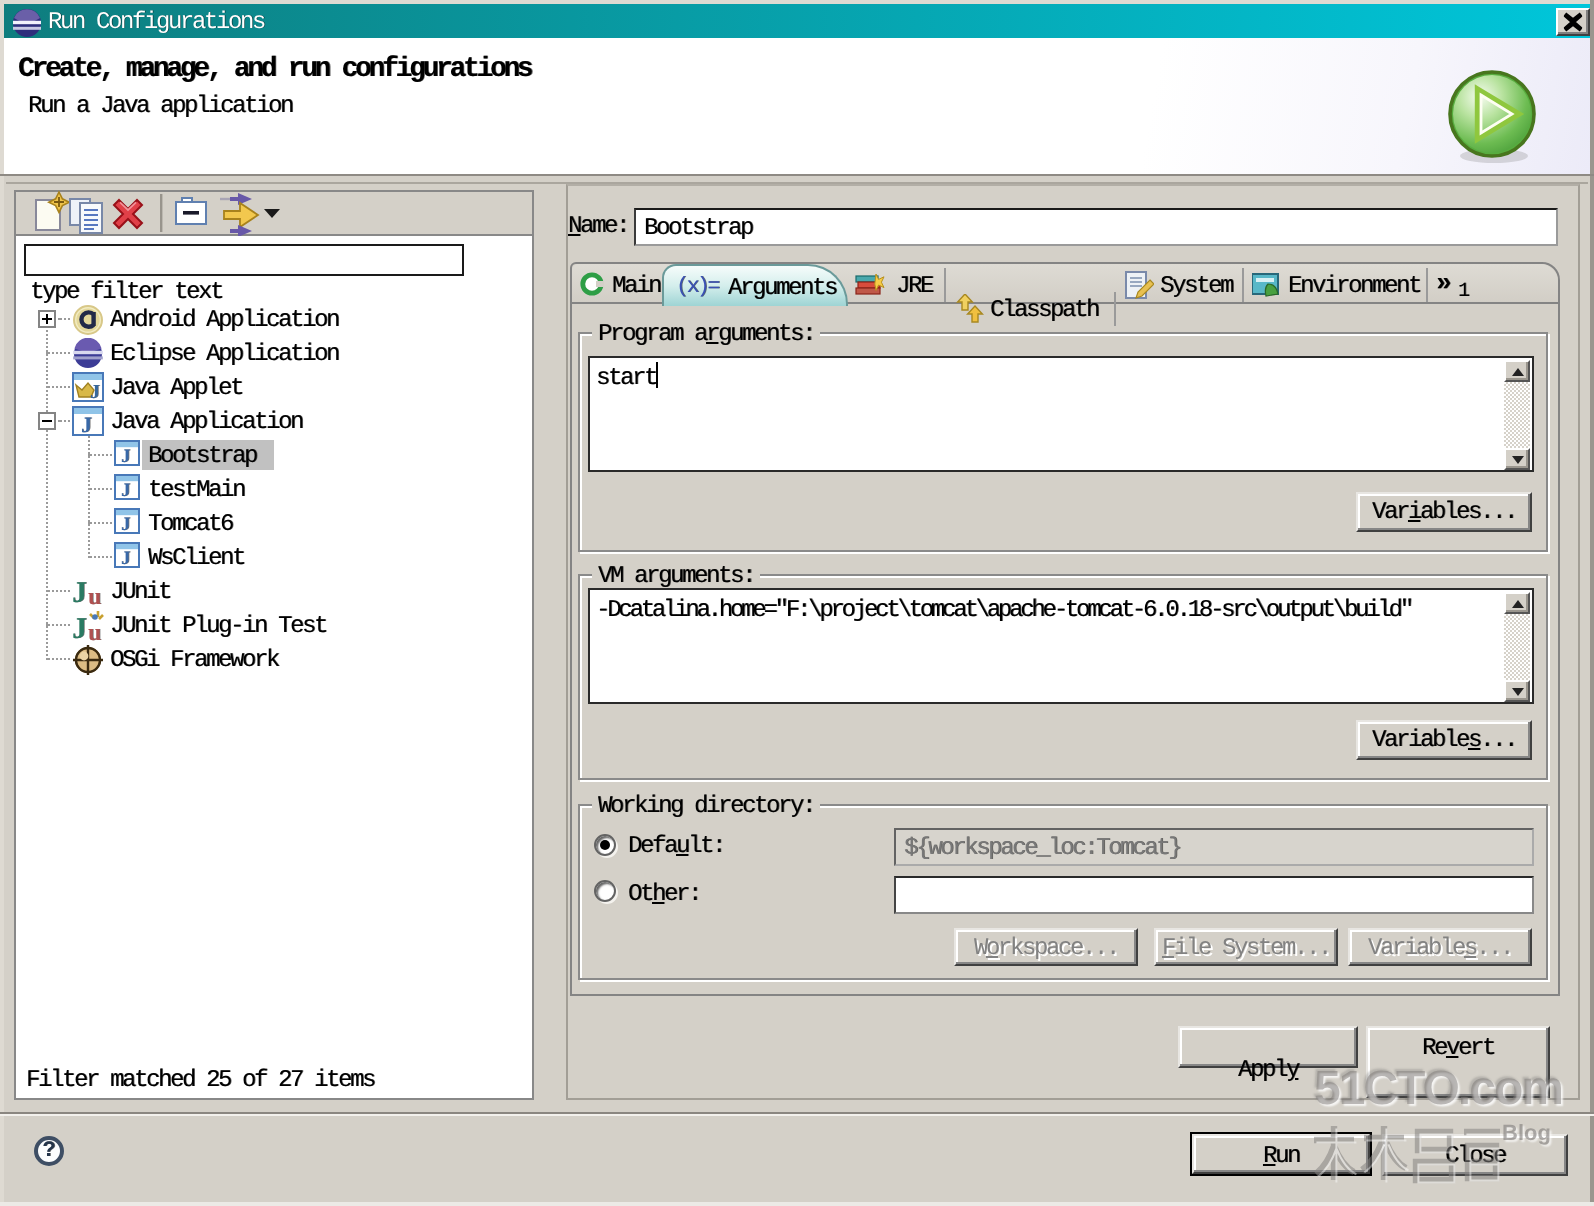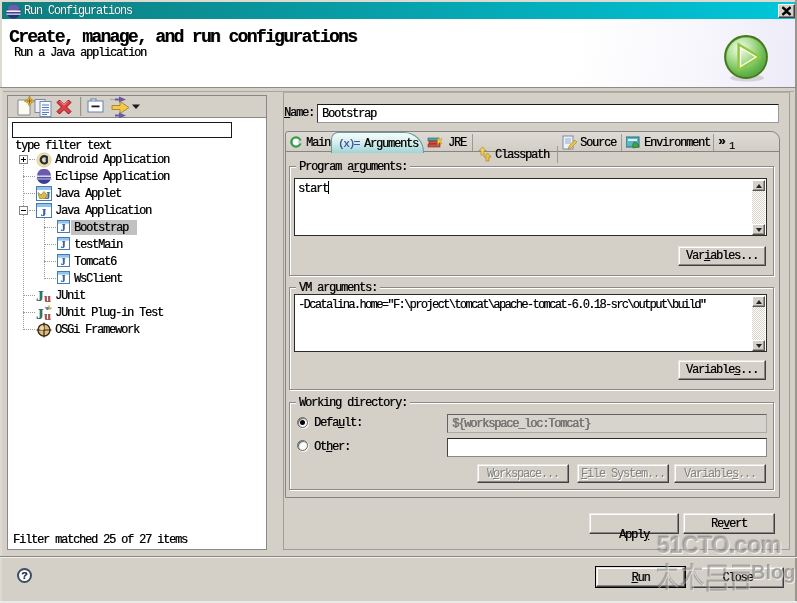--- a/index.html
+++ b/index.html
@@ -27,21 +27,21 @@
 .closebtn {
   position:absolute; left:778px; top:4px; width:17px; height:14px;
   background:#d4d0c8;
   border:1px solid; border-color:#fff #404040 #404040 #fff;
   box-shadow: inset -1px -1px 0 #808080;
   font-size:11px; line-height:11px; text-align:center; font-weight:bold; letter-spacing:0;
 }
 .header { position:absolute; left:2px; top:19px; width:793px; height:68px;
   background:linear-gradient(100deg, #ffffff 72%, #f7f6fc 88%, #ecebf8 100%); }
 .hdr-sep { position:absolute; left:0; top:87px; width:797px; height:1px; background:#8e8a84; }
-.h1 { position:absolute; left:9px; top:27px; font-size:18px; font-weight:bold; letter-spacing:-1.66px; }
+.h1 { position:absolute; left:9px; top:27px; font-size:14px; font-weight:bold; letter-spacing:-1.66px; }
 .h2 { position:absolute; left:14px; top:46px; font-size:12px; }
 
 .mainline { position:absolute; left:3px; top:91px; width:791px; height:1px; background:#aaa69e; }
 
 
 .leftpanel { position:absolute; left:7px; top:95px; width:260px; height:455px;
   border:1px solid #888; background:#d4d0c8; }
 .treearea { position:absolute; left:8px; top:117px; width:258px; height:432px;
   background:#fff; border-top:1px solid #888; }
 .filterbox { position:absolute; left:12px; top:122px; width:220px; height:16px;
@@ -128,21 +128,21 @@
 
 .help { position:absolute; left:17px; top:568px; width:15px; height:15px; border-radius:50%;
   background:#fcfdfe; border:2px solid #3e4e64; color:#24344a; font-weight:bold; font-size:11px;
   text-align:center; line-height:12px; letter-spacing:0; }
 
 
 .wm1 { position:absolute; left:657px; top:531px; font-family:"Liberation Sans",sans-serif;
   font-size:24px; font-weight:bold; letter-spacing:-1px; color:rgba(125,122,120,.50);
   text-shadow:1px 1px 1px rgba(255,255,255,.8), -1px -1px 1px rgba(90,90,90,.25); }
 .wm2 { position:absolute; left:751px; top:561px; font-family:"Liberation Sans",sans-serif;
-  font-size:20px; font-weight:bold; color:rgba(125,122,120,.6);
+  font-size:11px; font-weight:bold; color:rgba(125,122,120,.6);
   text-shadow:1px 1px 1px rgba(255,255,255,.7); letter-spacing:0;text-align:right; }
 </style>
 </head>
 <body>
 <div class="frame-top"></div>
 <div class="frame-left"></div>
 <div class="frame-right"></div>
 <div class="frame-bottom"></div>
 
 <div class="titlebar">
@@ -382,21 +382,21 @@
     <div class="tabsep" style="left:84px;"></div>
   </div>
   <div class="tab" style="left:272px;width:64px;">
     <svg class="abs" style="left:4px;top:3px" width="15" height="15" viewBox="0 0 15 15">
       <rect x="1" y="1" width="10" height="13" fill="#eef2f6" stroke="#7a8aaa"></rect>
       <line x1="3" y1="4" x2="9" y2="4" stroke="#98a8c0"></line>
       <line x1="3" y1="6" x2="9" y2="6" stroke="#98a8c0"></line>
       <line x1="3" y1="8" x2="9" y2="8" stroke="#98a8c0"></line>
       <path d="M13 5 l2 2 -6 6 -3 1 1-3z" fill="#e8c050" stroke="#a88820" stroke-width=".6"></path>
     </svg>
-    <span class="tx" style="left:22px;">Source</span>
+    <span class="tx" style="left:22px;">System</span>
     <div class="tabsep" style="left:63px;"></div>
   </div>
   <div class="tab" style="left:336px;width:92px;text-align:right;">
     <svg class="abs" style="left:4px;top:4px" width="15" height="13" viewBox="0 0 15 13">
       <rect x="0" y="1" width="13" height="10" fill="#58b8c8" stroke="#28687a"></rect>
       <rect x="2" y="3" width="9" height="2" fill="#d8f0f4"></rect>
       <path d="M8 6 q4 0 5 5 l-6 1 q-1-4 1-6z" fill="#48a040" stroke="#2a6828" stroke-width=".6"></path>
     </svg>
     <span class="tx" style="left:22px;">Environment</span>
     <div class="tabsep" style="left:91px;"></div>
@@ -447,21 +447,21 @@
     <span>${workspace_loc:Tomcat}</span>
   </div>
 <div class="radio" style="left:297px;top:440px;"></div>
 <div class="abs" style="left:314px;top:440px;">Ot<u>h</u>er:</div>
 <div class="wfield" style="top:438px;"></div>
 <div class="btn disabled" style="left:477px;top:464px;width:92px;height:19px;"><span>W<u>o</u>rkspace...</span></div>
 <div class="btn disabled" style="left:577px;top:464px;width:92px;height:19px;"><span><u>F</u>ile System...</span></div>
 <div class="btn disabled" style="left:674px;top:464px;width:92px;height:19px;"><span>Variable<u>s</u>...</span></div>
 
 <div class="btn" style="left:589px;top:513px;width:90px;height:21px;"><span style="top:14px;">Appl<u>y</u></span></div>
-<div class="btn" style="left:683px;top:513px;width:92px;height:21px;"><span style="top:3px;">Re<u>v</u>ert</span></div>
+<div class="btn" style="left:683px;top:513px;width:92px;height:36px;"><span style="top:3px;">Re<u>v</u>ert</span></div>
 
 <div class="botsep1"></div>
 <div class="botsep2"></div>
 <div class="help">?</div>
 
 <div class="defbtn abs" style="left:595px;top:566px;width:91px;height:22px;">
   <div class="inner"><span style="position:relative;top:3px;"><u>R</u>un</span></div>
 </div>
 <div class="btn" style="left:691px;top:567px;width:93px;height:21px;"><span style="top:3px;">Close</span></div>
 

